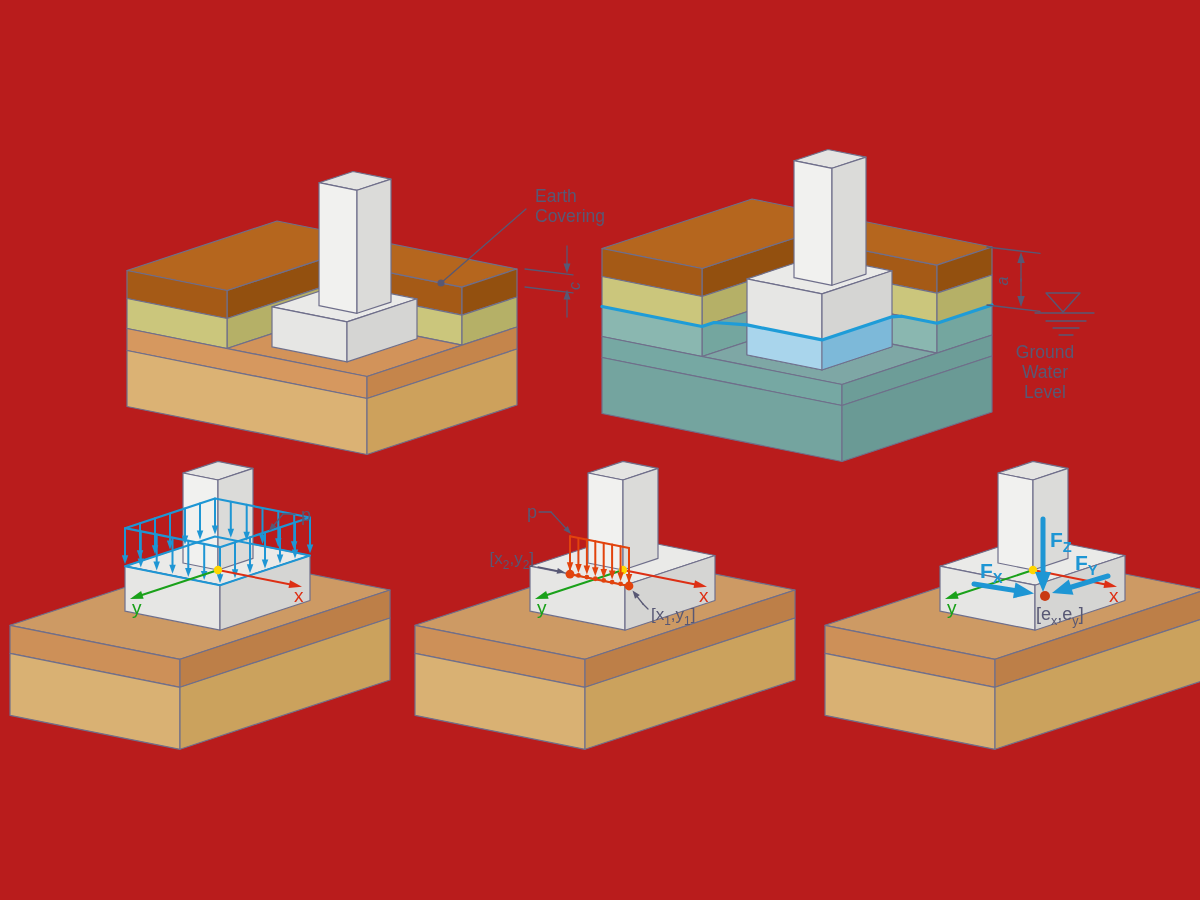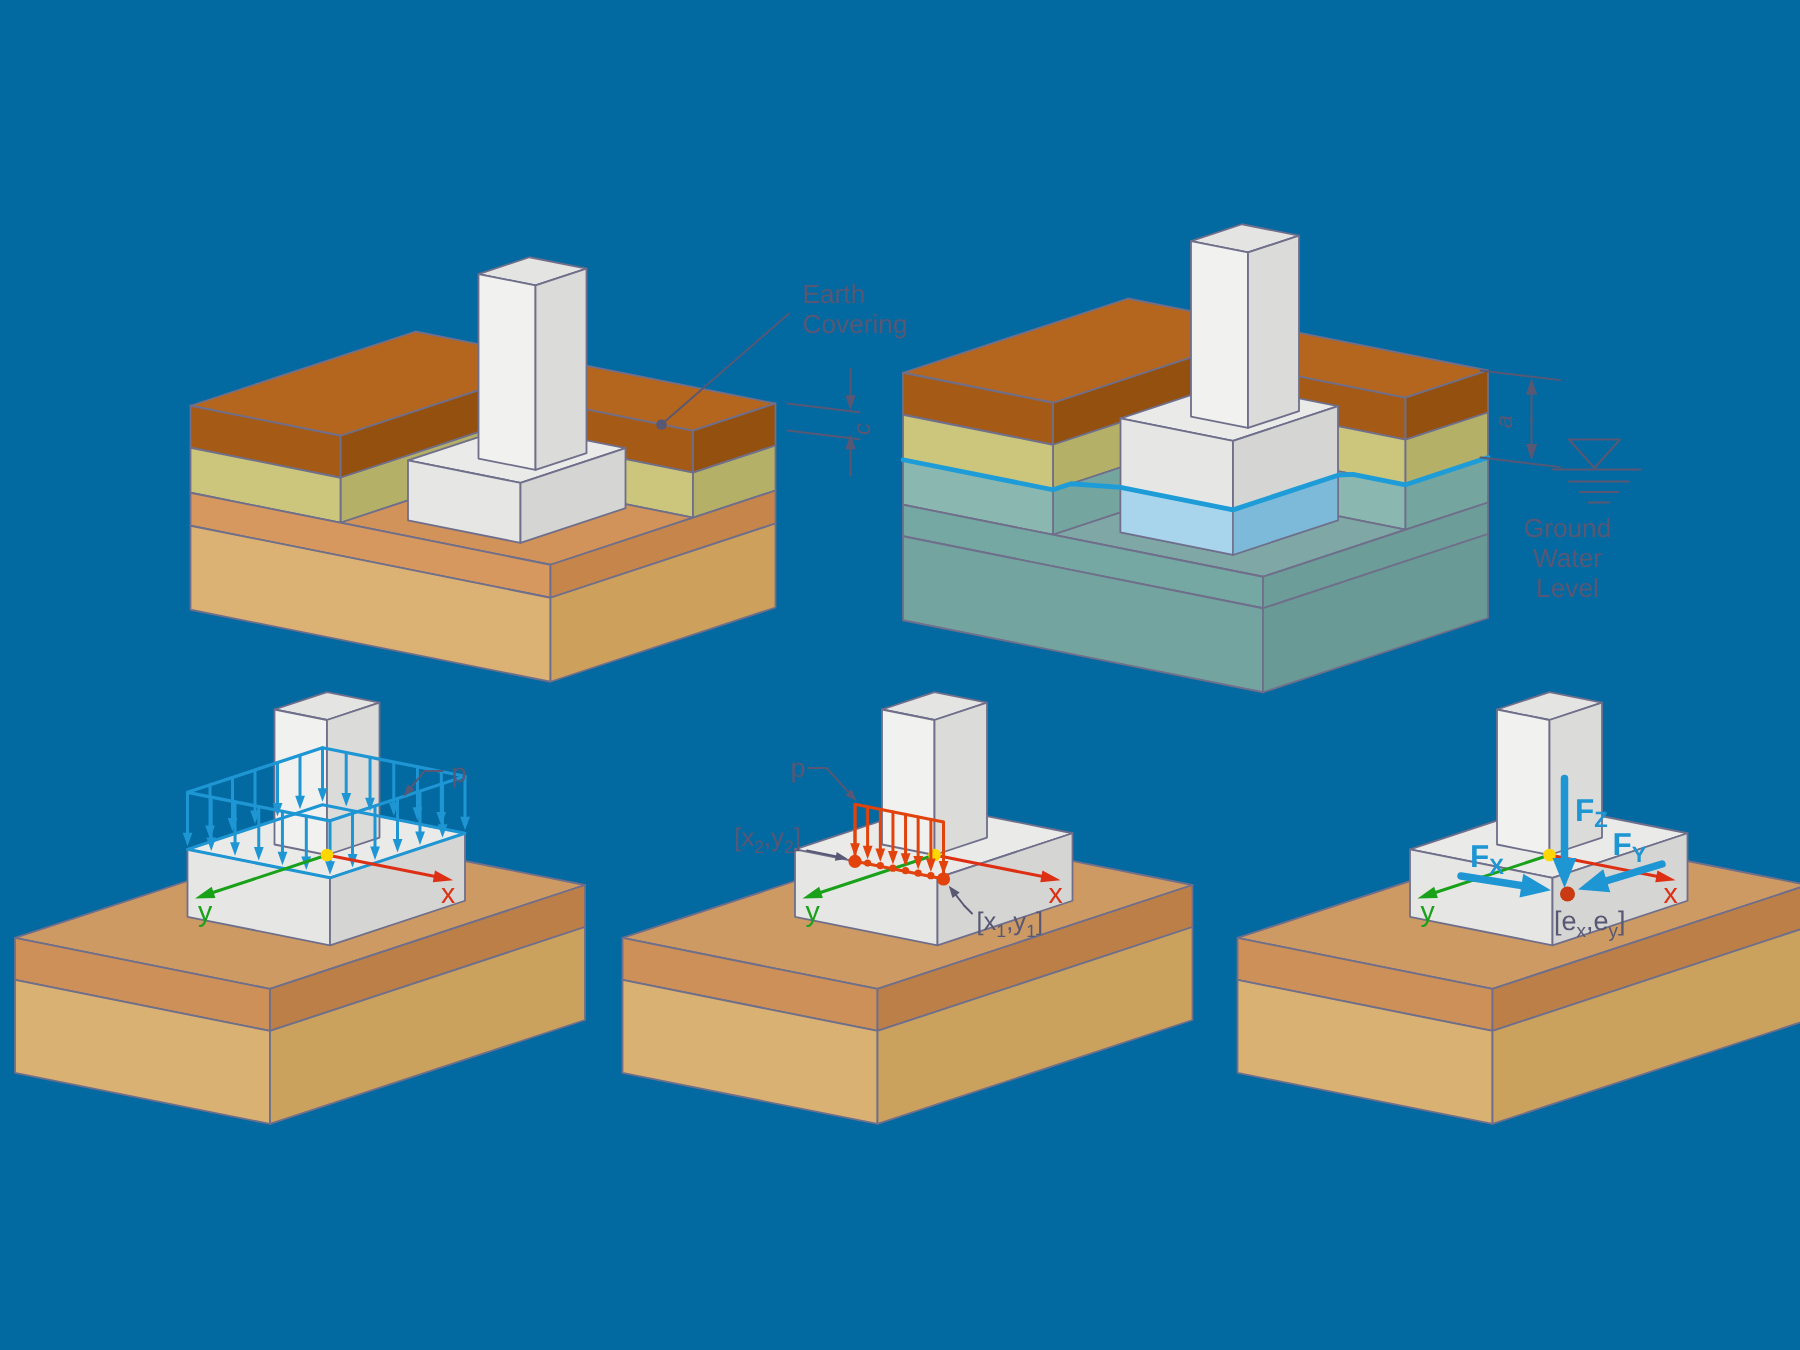--- a/index.html
+++ b/index.html
@@ -1,16 +1,16 @@
 <!DOCTYPE html>
 <html><head>
 <meta charset="utf-8">
 <style>
   html,body{margin:0;padding:0;background:#ffffff;}
-  .stage{position:relative;width:1200px;height:900px;background:#0369a1;overflow:hidden;}
+  .stage{position:relative;width:1200px;height:900px;background:#b91c1c;overflow:hidden;}
   svg{display:block;}
   svg text{font-family:"Liberation Sans","DejaVu Sans",sans-serif;}
 </style>
 </head>
 <body>
 
 <div class="stage">
   <svg id="scene" width="1200" height="900" viewBox="0 0 1200 900">
       <g>
         <g>

